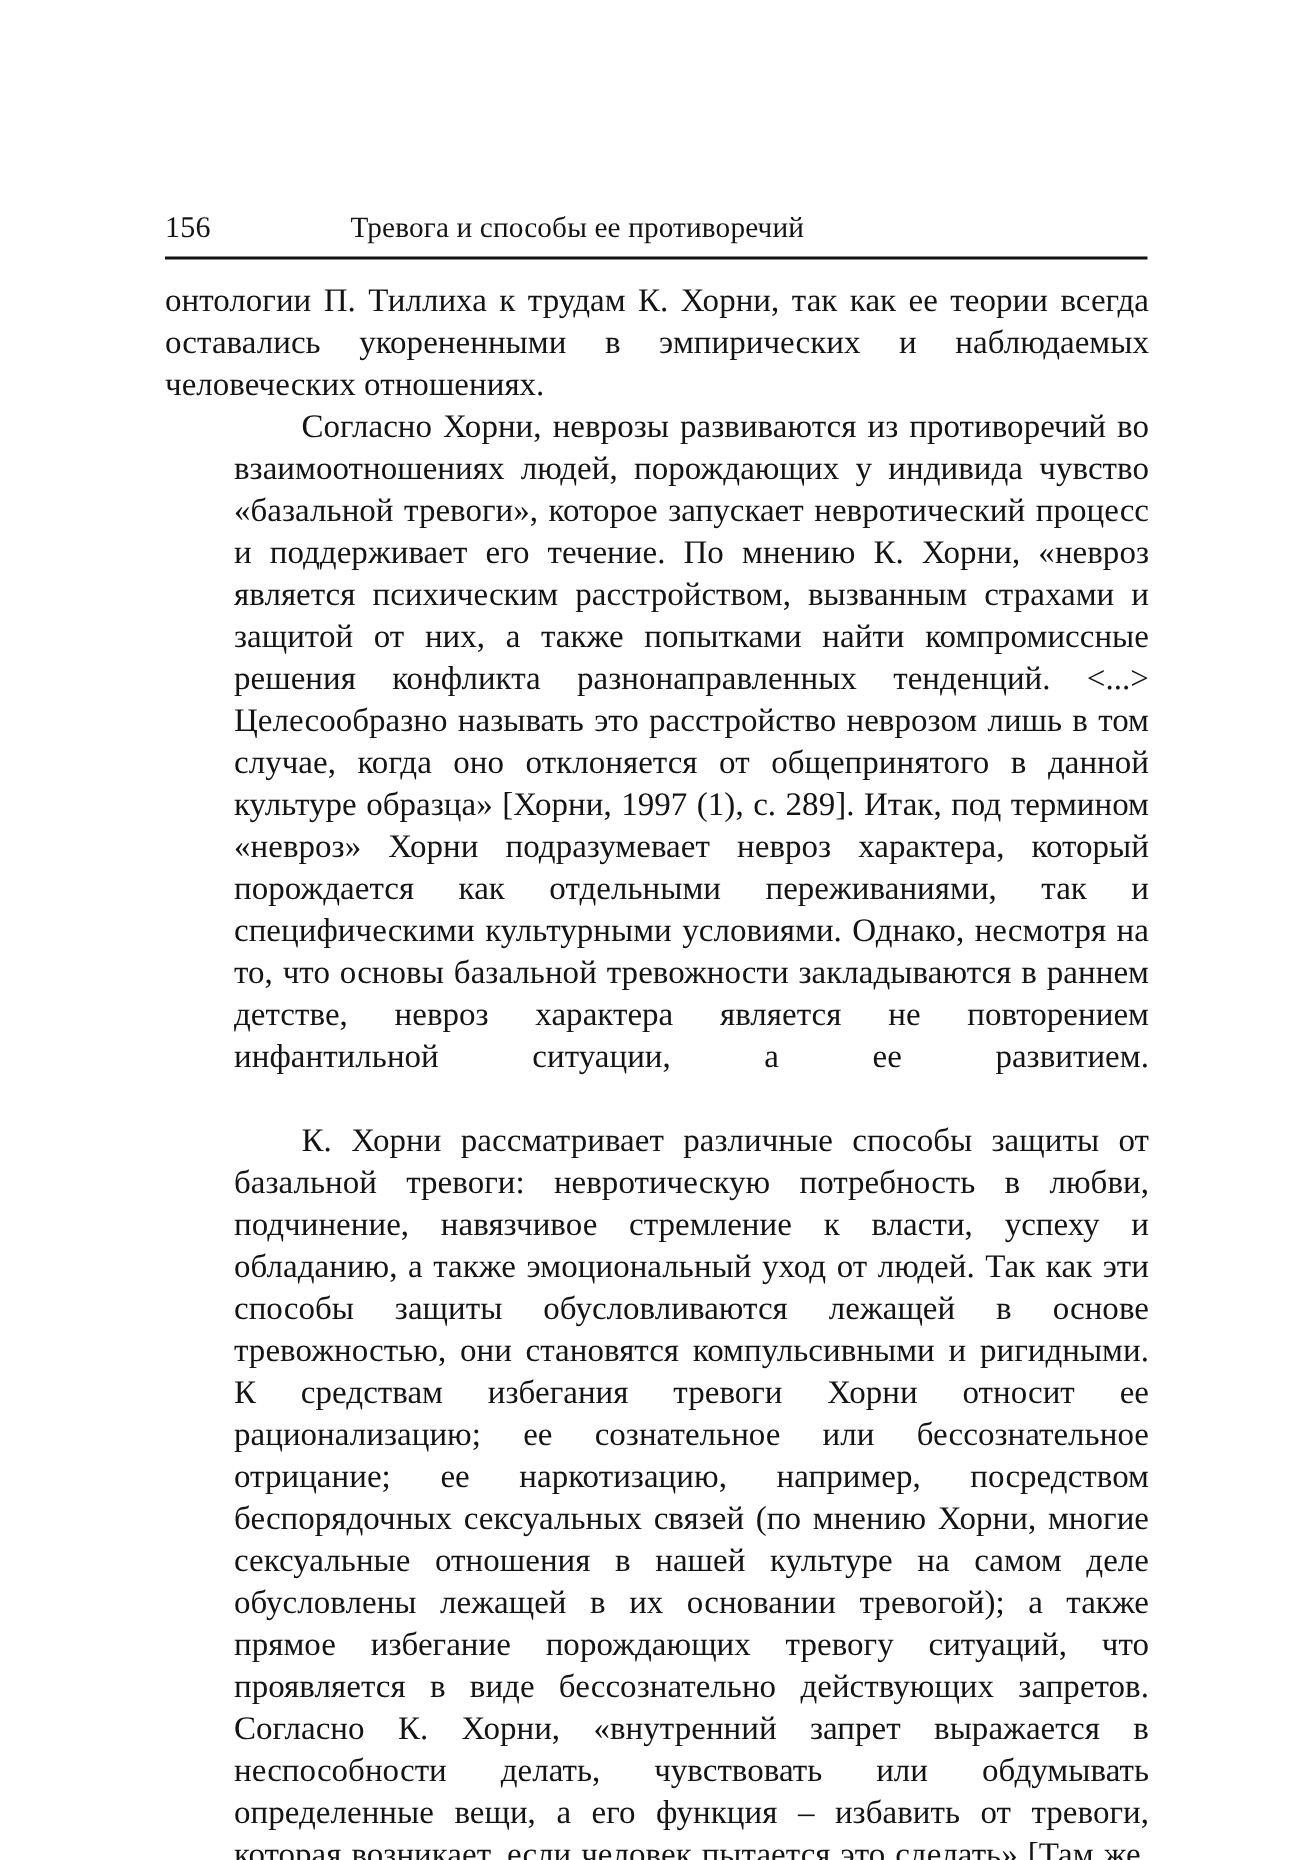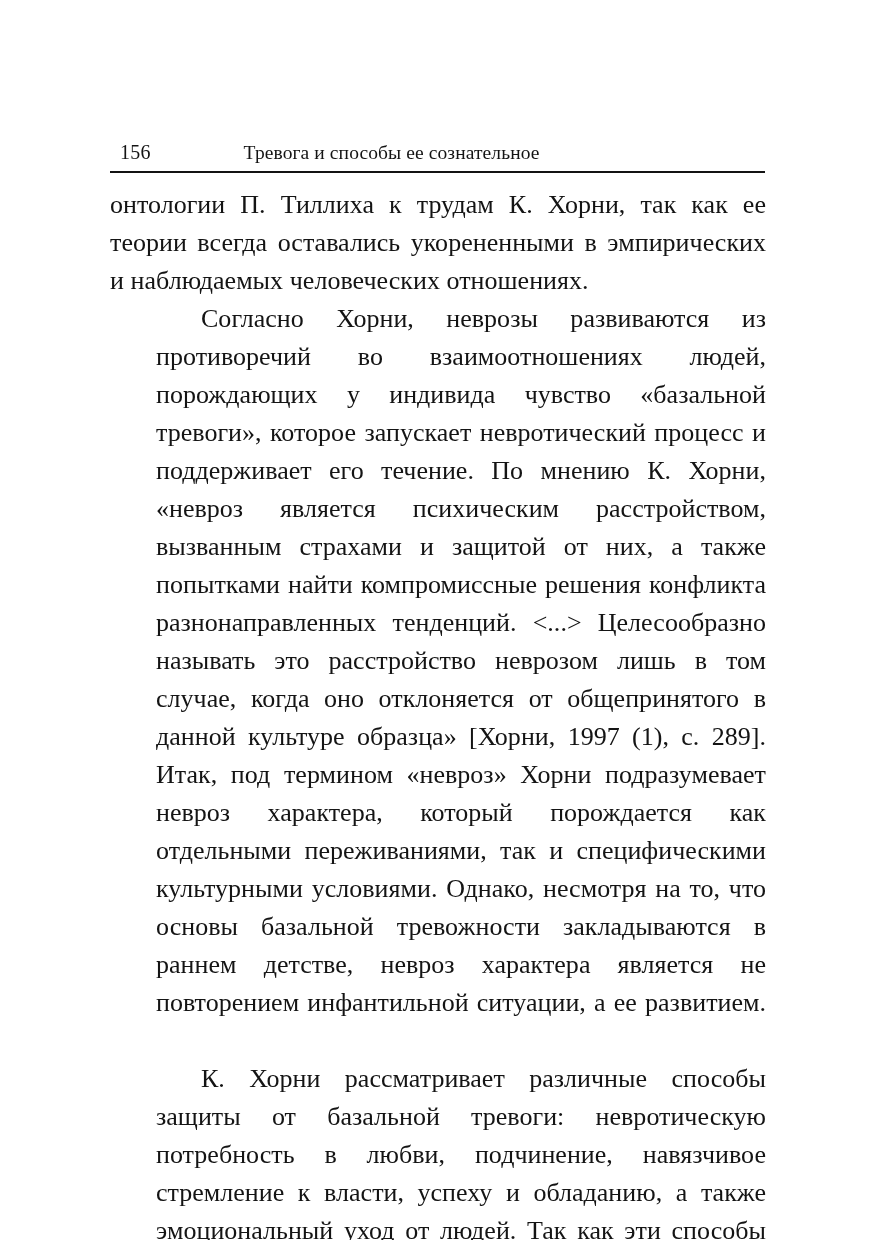--- a/index.html
+++ b/index.html
@@ -17,21 +17,21 @@
     margin: 0 auto;
     overflow: hidden;
     font-family: "Liberation Serif", "DejaVu Serif", serif;
     color: #141414;
     -webkit-font-smoothing: none;
   }
 
   
   .running-head {
     position: absolute;
-    left: 120px;
+    left: 110px;
     top: 140px;
     width: 655px;
     height: 26px;
     display: flex;
     align-items: baseline;
   }
 
   .folio {
     font-size: 20px;
     line-height: 24px;
@@ -59,22 +59,22 @@
   
   .body-block {
     position: absolute;
     left: 110px;
     top: 186px;
     width: 656px;
   }
 
   p.para {
     margin: 0;
-    font-size: 26px;
-    line-height: 38px;
+    font-size: 22px;
+    line-height: 28px;
     text-align: justify;
     text-justify: inter-word;
     letter-spacing: 0.02px;
     word-spacing: 0.1px;
     hyphens: none;
   }
 
   p.para.indent {
     text-indent: 45px;
     margin-left: 46px;
@@ -92,21 +92,21 @@
     content: none;
   }
 </style>
 </head>
 <body>
 
 <div class="page">
 
   <div class="running-head">
     <span class="folio">156</span>
-    <span class="head-title">Тревога и способы ее сознательное</span>
+    <span class="head-title">Тревога и способы ее противоречий</span>
   </div>
 
   <div class="head-rule"></div>
 
   <div class="body-block">
     <p class="para runon">онтологии П. Тиллиха к трудам К. Хорни, так как ее теории всегда оставались укорененными в эмпирических и наблюдаемых человеческих отношениях.</p>
     <p class="para indent">Согласно Хорни, неврозы развиваются из противоречий во взаимоотношениях людей, порождающих у индивида чувство «базальной тревоги», которое запускает невротический процесс и поддерживает его течение. По мнению К. Хорни, «невроз является психическим расстройством, вызванным страхами и защитой от них, а также попытками найти компромиссные решения конфликта разнонаправленных тенденций. &lt;...&gt; Целесообразно называть это расстройство неврозом лишь в том случае, когда оно отклоняется от общепринятого в данной культуре образца» [Хорни, 1997 (1), с. 289]. Итак, под термином «невроз» Хорни подразумевает невроз характера, который порождается как отдельными переживаниями, так и специфическими культурными условиями. Однако, несмотря на то, что основы базальной тревожности закладываются в раннем детстве, невроз характера является не повторением инфантильной ситуации, а ее развитием.</p>
     <p class="para indent">К. Хорни рассматривает различные способы защиты от базальной тревоги: невротическую потребность в любви, подчинение, навязчивое стремление к власти, успеху и обладанию, а также эмоциональный уход от людей. Так как эти способы защиты обусловливаются лежащей в основе тревожностью, они становятся компульсивными и ригидными. К средствам избегания тревоги Хорни относит ее рационализацию; ее сознательное или бессознательное отрицание; ее наркотизацию, например, посредством беспорядочных сексуальных связей (по мнению Хорни, многие сексуальные отношения в нашей культуре на самом деле обусловлены лежащей в их основании тревогой); а также прямое избегание порождающих тревогу ситуаций, что проявляется в виде бессознательно действующих запретов. Согласно К. Хорни, «внутренний запрет выражается в неспособности делать, чувствовать или обдумывать определенные вещи, а его функция – избавить от тревоги, которая возникает, если человек пытается это сделать» [Там же, с. 307–308].</p>
     <p class="para indent runon">Что касается невротической соревновательности, то, по мнению Хорни, она рождается из тревожности, ненависти к другим людям и чувства собственной неполноценности, и также характеризуется не-</p>
   </div>

